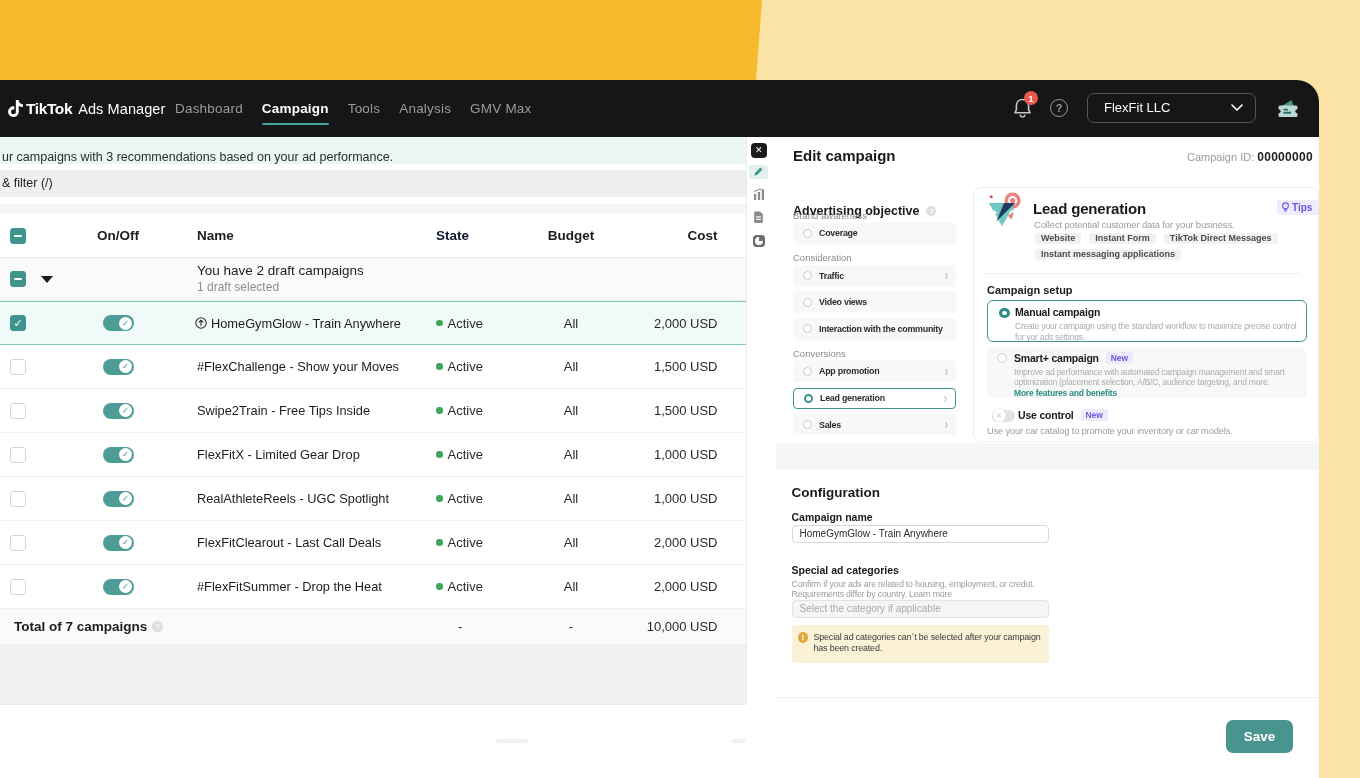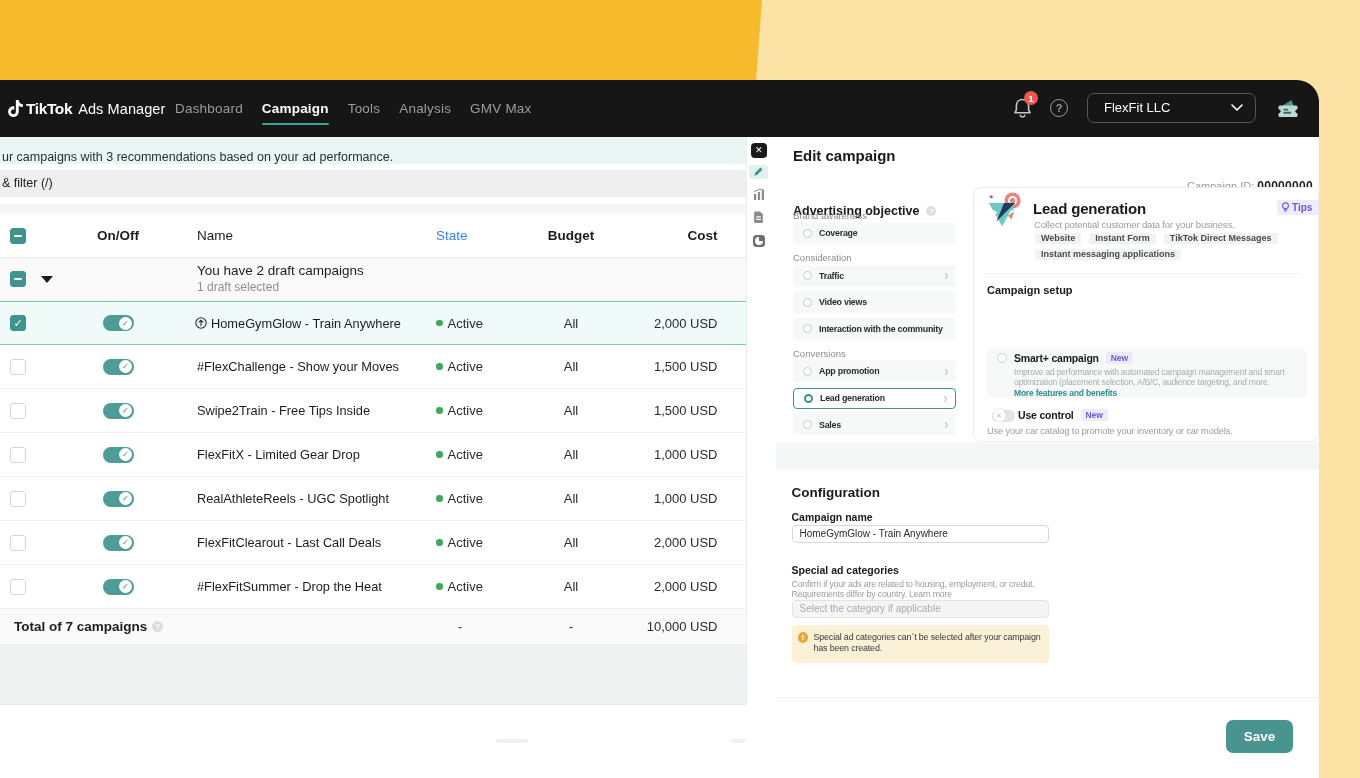--- a/index.html
+++ b/index.html
@@ -100,21 +100,21 @@
   .railchart { left:752.5px; top:107.5px; width:12px; height:12px; }
   .raildoc { left:753px; top:131px; width:11px; height:12.5px; }
   .raildark { left:752.5px; top:154.5px; width:12.5px; height:12.5px; background:#6F6F6F; border-radius:3.5px;
      display:flex; align-items:center; justify-content:center; }
 
   
   .panelbase { left:776px; top:57px; width:543px; height:641px; background:#fff; }
   .grayband { left:776px; top:363px; width:543px; height:27px; background:#F5F6F6; }
   .panelfooter { left:776px; top:617px; width:543px; height:81px; background:#fff; border-top:1px solid #EFEFEF; }
   .ptitle { left:793px; top:67px; font-size:15px; font-weight:bold; color:#1A1A1A; }
-  .pcampid { top:70px; right:6px; font-size:11px; color:#9A9A9A;margin-top:29px; }
+  .pcampid { top:70px; right:6px; font-size:11px; color:#9A9A9A; }
   .pcampid b { font-size:12px; color:#1F1F1F; margin-left:3px; letter-spacing:0.3px; }
 
   .objheading { left:793px; top:124px; font-size:12.5px; font-weight:bold; color:#1A1A1A; display:flex; align-items:center; }
   .objheading .qmark { margin-left:7px; width:10px; height:10px; }
   .grouplabel { left:793px; font-size:9.5px; color:#8A8A8A; }
   .objitem { left:793px; width:163px; height:21.5px; background:#F7F8F8; border-radius:4px;
      display:flex; align-items:center; padding:0 8px 0 10px; }
   .objitem .radio { width:9px; height:9px; border-radius:50%; border:1px solid #C9C9C9; background:#fff; flex:none; }
   .objitem .radio.sel { border:2.6px solid #3D948D; }
   .objitem .olabel { font-size:8.9px; font-weight:bold; color:#2B2B2B; margin-left:7px; letter-spacing:-0.25px; white-space:nowrap; }
@@ -221,22 +221,22 @@
 
     <div class="abs tablecard">
 
       <div class="trow thead">
         <div class="cell-check">
           <span class="cbx teal">
               <span class="minus"></span>
             </span>
         </div>
         <div class="cell-toggle hl" style="font-size:13.5px;font-weight:bold;color:#1D1D1F;">On/Off</div>
-        <div class="cell-name hl" style="font-weight:normal;">Name</div>
-        <div class="cell-state hl" style="font-weight:normal;font-size:13.5px;color:#3b82f6;">State</div>
+        <div class="cell-name hl" style="font-weight:bold;">Name</div>
+        <div class="cell-state hl" style="font-weight:bold;font-size:13.5px;color:#0f172a;">State</div>
         <div class="cell-budget hl" style="font-weight:bold;font-size:13.5px;">Budget</div>
         <div class="cell-cost hl" style="font-weight:bold;font-size:13.5px;">Cost</div>
       </div>
 
       <div class="trow tdraft">
         <div class="cell-check">
           <span class="cbx teal">
               <span class="minus"></span>
             </span>
           <span class="caret"></span>
@@ -512,20 +512,27 @@
       <span class="tag">Website</span>
       <span class="tag">Instant Form</span>
       <span class="tag">TikTok Direct Messages</span>
     </div>
     <div class="abs tagrow2">
       <span class="tag">Instant messaging applications</span>
     </div>
     <div class="abs carddiv"></div>
     <div class="abs setuphead">Campaign setup</div>
 
+    <div class="abs manualbox">
+      <span class="radio"></span>
+      <div class="titleline">
+          <span class="boxtitle">Manual campaign</span>
+        </div>
+      <span class="boxdesc">Create your campaign using the standard workflow to maximize precise control for yor ads settings.</span>
+    </div>
     <div class="abs smartbox">
       <span class="radio"></span>
       <div class="titleline">
           <span class="boxtitle">Smart+ campaign</span>
           <span class="newbadge">New</span>
         </div>
       <span class="boxdesc">Improve ad performance with automated campaign management and smart optimization (placement selection, A/B/C, audience targeting, and more.</span>
       <span class="morelink">More features and benefits</span>
     </div>
     <div class="abs cattoggle">

